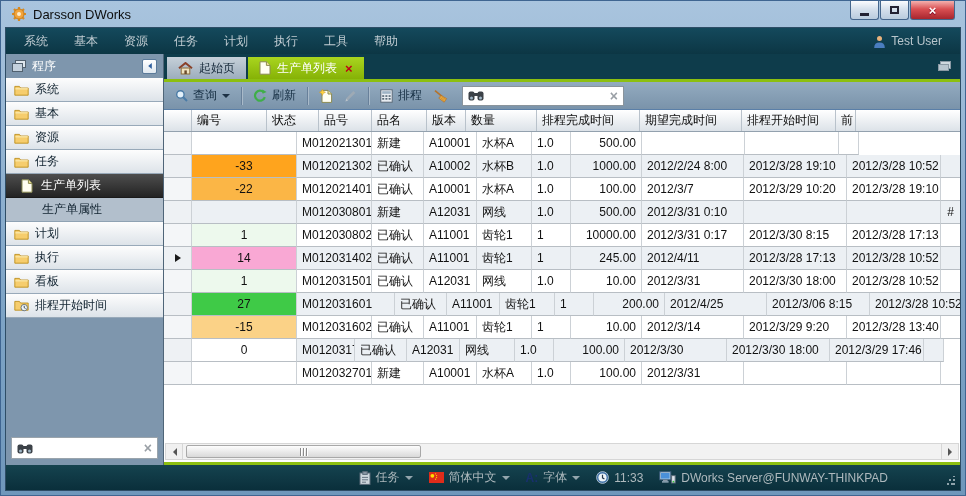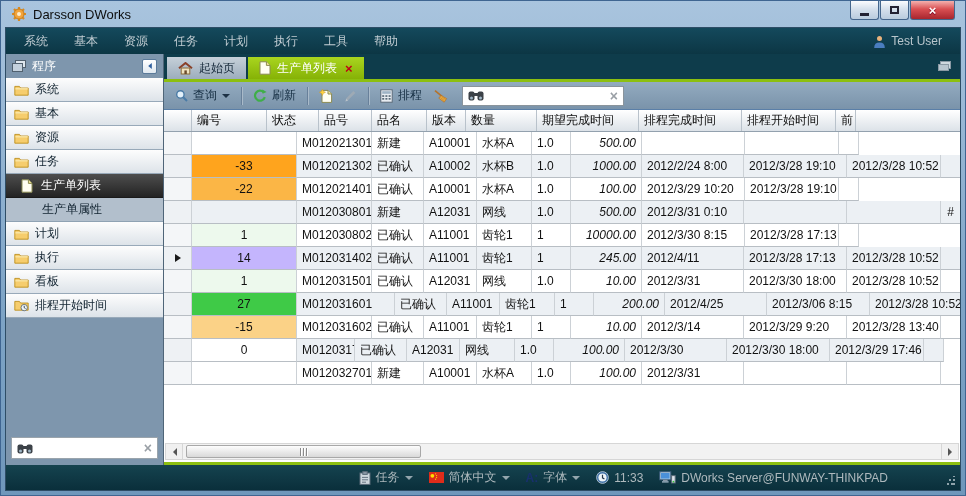--- a/index.html
+++ b/index.html
@@ -64,21 +64,21 @@
   .thead{display:flex;height:22px;flex:none;background:linear-gradient(#ffffff,#dce2e8);border-bottom:1px solid #93a1ae;overflow:hidden;}
   .th{flex:none;font-size:12px;color:#0d0d0d;display:flex;align-items:center;padding:0 5px;border-right:1px solid #b9c2cb;white-space:nowrap;overflow:hidden;}
   .tbody{flex:none;overflow:hidden;}
   .tr{display:flex;height:23px;}
   .td{flex:none;font-size:12px;color:#111;display:flex;align-items:center;padding:0 5px;border-right:1px solid #ccd1d6;border-bottom:1px solid #b8bec4;
     white-space:nowrap;overflow:hidden;background:#fff;}
   .tr.stripe .td{background:#ecf0f4;}
   .td.sel{background:#f4f6f8;justify-content:center;padding:0;}
   .tr.stripe .td.sel{background:#eef1f4;}
   .td.hash{background:#9aa0a6;justify-content:center;padding:0;}
-  .al-right{justify-content:flex-end;font-style:italic;}
+  .al-right{justify-content:flex-end;}
   .al-center{justify-content:center;}
   .cur-arrow{width:0;height:0;border-left:6px solid #1a1a1a;border-top:4px solid transparent;border-bottom:4px solid transparent;}
   
   .hscroll{margin-top:auto;flex:none;height:17px;margin-left:1px;margin-right:1px;margin-bottom:2px;display:flex;background:#f2f2f2;border:1px solid #d6d6d6;}
   .sc-btn{width:17px;flex:none;background:#f0f0f0;border-right:1px solid #d6d6d6;display:flex;align-items:center;justify-content:center;}
   .sc-btn.right{border-right:none;border-left:1px solid #d6d6d6;}
   .tri-l{width:0;height:0;border:4px solid transparent;border-right-color:#555;margin-right:3px;}
   .tri-r{width:0;height:0;border:4px solid transparent;border-left-color:#555;margin-left:3px;}
   .sc-track{flex:1;position:relative;}
   .sc-thumb{position:absolute;left:3px;top:1px;bottom:1px;width:235px;background:linear-gradient(#fdfdfd,#d9d9d9);border:1px solid #a8a8a8;border-radius:2px;display:flex;align-items:center;justify-content:center;gap:2px;}
@@ -387,22 +387,22 @@
 
         <div class="table-area">
           <div class="thead" id="thead">
               <div class="th" style="width:28px"></div>
               <div class="th" style="width:75px">编号</div>
               <div class="th" style="width:52px">状态</div>
               <div class="th" style="width:53px">品号</div>
               <div class="th" style="width:55px">品名</div>
               <div class="th" style="width:39px">版本</div>
               <div class="th" style="width:71px">数量</div>
+              <div class="th" style="width:103px">排程完成时间</div>
               <div class="th" style="width:102px">期望完成时间</div>
-              <div class="th" style="width:103px">排程完成时间</div>
               <div class="th" style="width:94px">排程开始时间</div>
               <div class="th" style="width:20px">前</div>
             </div>
           <div class="tbody" id="tbody">
               <div class="tr">
                 <div class="td sel" style="width:28px"></div>
                 <div class="td al-center" style="width:105px"></div>
                 <div class="td al-left" style="width:75px">M012021301</div>
                 <div class="td al-left" style="width:52px">新建</div>
                 <div class="td al-left" style="width:53px">A10001</div>
@@ -429,20 +429,21 @@
               </div>
               <div class="tr">
                 <div class="td sel" style="width:28px"></div>
                 <div class="td al-center" style="width:105px;background:#FBB646">-22</div>
                 <div class="td al-left" style="width:75px">M012021401</div>
                 <div class="td al-left" style="width:52px">已确认</div>
                 <div class="td al-left" style="width:53px">A10001</div>
                 <div class="td al-left" style="width:55px">水杯A</div>
                 <div class="td al-left" style="width:39px">1.0</div>
                 <div class="td al-right" style="width:71px">100.00</div>
+                <div class="td al-left" style="width:102px">2012/3/7</div>
                 <div class="td al-left" style="width:103px">2012/3/29 10:20</div>
                 <div class="td al-left" style="width:94px">2012/3/28 19:10</div>
                 <div class="td al-center" style="width:20px"></div>
               </div>
               <div class="tr stripe">
                 <div class="td sel" style="width:28px"></div>
                 <div class="td al-center" style="width:105px"></div>
                 <div class="td al-left" style="width:75px">M012030801</div>
                 <div class="td al-left" style="width:52px">新建</div>
                 <div class="td al-left" style="width:53px">A12031</div>
@@ -456,29 +457,30 @@
               </div>
               <div class="tr">
                 <div class="td sel" style="width:28px"></div>
                 <div class="td al-center" style="width:105px;background:#EDF9ED">1</div>
                 <div class="td al-left" style="width:75px">M012030802</div>
                 <div class="td al-left" style="width:52px">已确认</div>
                 <div class="td al-left" style="width:53px">A11001</div>
                 <div class="td al-left" style="width:55px">齿轮1</div>
                 <div class="td al-left" style="width:39px">1</div>
                 <div class="td al-right" style="width:71px">10000.00</div>
+                <div class="td al-left" style="width:102px">2012/3/31 0:17</div>
                 <div class="td al-left" style="width:103px">2012/3/30 8:15</div>
                 <div class="td al-left" style="width:94px">2012/3/28 17:13</div>
                 <div class="td al-center" style="width:20px"></div>
               </div>
               <div class="tr stripe">
                 <div class="td sel" style="width:28px">
                   <span class="cur-arrow"></span>
                 </div>
-                <div class="td al-center" style="width:105px;background:#c4b5fd">14</div>
+                <div class="td al-center" style="width:105px;background:#f9a8d4">14</div>
                 <div class="td al-left" style="width:75px">M012031402</div>
                 <div class="td al-left" style="width:52px">已确认</div>
                 <div class="td al-left" style="width:53px">A11001</div>
                 <div class="td al-left" style="width:55px">齿轮1</div>
                 <div class="td al-left" style="width:39px">1</div>
                 <div class="td al-right" style="width:71px">245.00</div>
                 <div class="td al-left" style="width:102px">2012/4/11</div>
                 <div class="td al-left" style="width:103px">2012/3/28 17:13</div>
                 <div class="td al-left" style="width:94px">2012/3/28 10:52</div>
                 <div class="td al-center" style="width:20px"></div>

